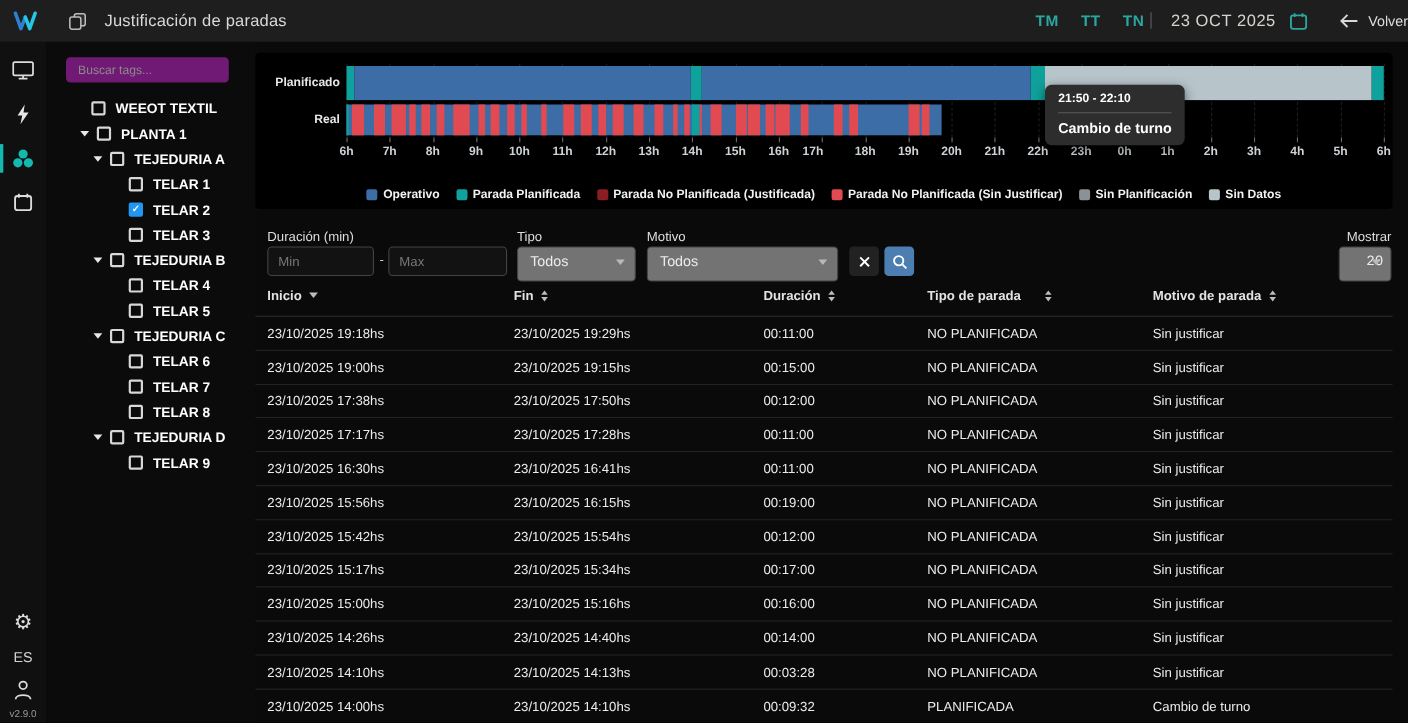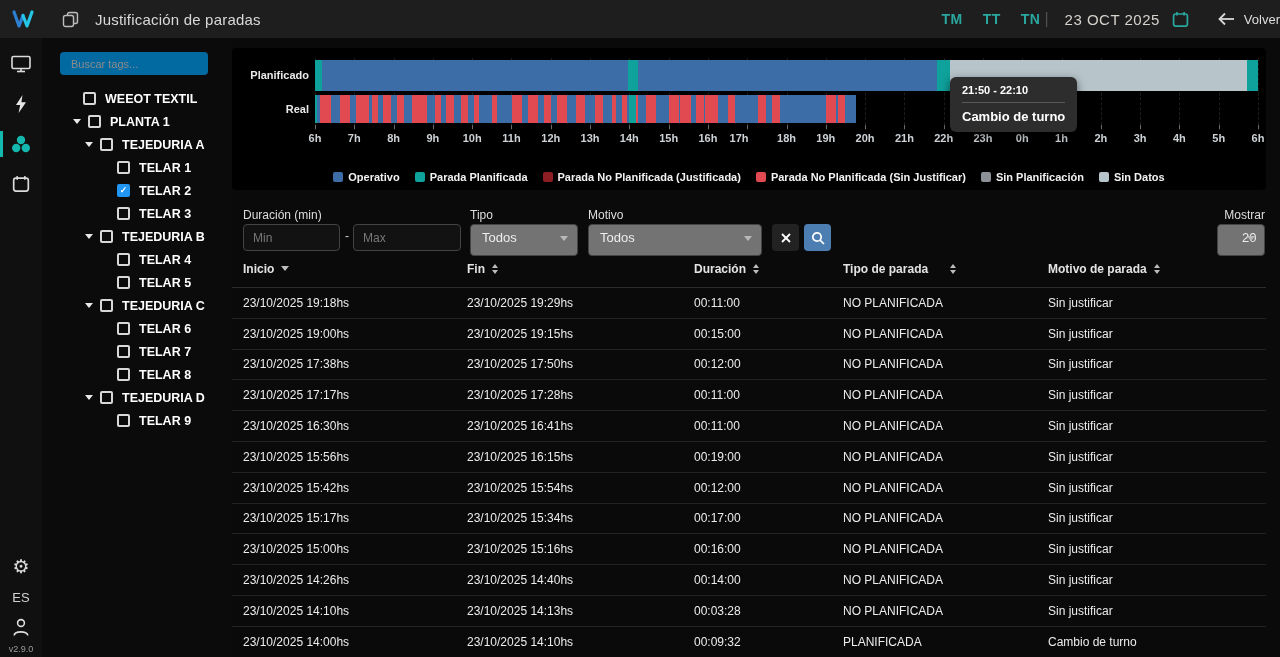--- a/index.html
+++ b/index.html
@@ -25,21 +25,21 @@
   .rail-icon { width:42px; height:40px; display:flex; align-items:center; justify-content:center; position:relative; cursor:pointer; }
   .rail-icon.first { margin-top:6px; }
   .rail-icon.active::before { content:''; position:absolute; left:0; top:7px; bottom:7px; width:3px; background:#14b8ae; }
   #rail-bottom { position:absolute; bottom:0; left:0; width:42px; display:flex; flex-direction:column; align-items:center; padding-bottom:3px; }
   .gear-glyph { font-size:19px; color:#dcdcdc; line-height:20px; cursor:pointer; }
   #lang-label { font-size:13px; color:#d2d2d2; margin:13px 0 12px; cursor:pointer; }
   #version-label { font-size:9px; color:#9a9a9a; margin-top:7px; }
 
   
   #sidebar { position:absolute; left:42px; top:38px; width:190px; bottom:0; background:#0b0b0b; z-index:10; }
-  #tag-search { display:block; margin:14px 14px 12px 18px; width:148px; height:23px; background:#0369a1; border:none; border-radius:4px; color:#cfcfcf; font-size:11px; padding:0 11px; outline:none; font-family:"Liberation Sans",sans-serif; }
+  #tag-search { display:block; margin:14px 14px 12px 18px; width:148px; height:23px; background:#701a75; border:none; border-radius:4px; color:#cfcfcf; font-size:11px; padding:0 11px; outline:none; font-family:"Liberation Sans",sans-serif; }
   #tag-search::placeholder { color:#8b8b8b; }
   .tree-row { height:23px; display:flex; align-items:center; color:#fff; font-size:12.5px; font-weight:bold; cursor:pointer; white-space:nowrap; }
   .tree-arrow { width:0; height:0; border-left:4.5px solid transparent; border-right:4.5px solid transparent; border-top:5.5px solid #e8e8e8; margin-right:7px; flex:none; }
   .checkbox { width:13px; height:13px; border:2px solid #d8d8d8; border-radius:2px; margin-right:9px; flex:none; font-size:9px; line-height:9px; color:#fff; text-align:center; background:transparent; }
   .checkbox.checked { background:#2196f3; border-color:#2196f3; }
 
   
   #main { position:absolute; left:232px; top:38px; right:0; bottom:0; }
 
   
@@ -417,21 +417,21 @@
       </svg>
     </div>
     <div class="fbtn" id="btn-search">
       <svg width="14" height="14" viewBox="0 0 14 14" fill="none" stroke="#fff" stroke-width="1.7">
         <circle cx="6" cy="6" r="4.2"></circle>
           <line x1="9.3" y1="9.3" x2="13" y2="13"></line>
       </svg>
     </div>
 
     <div class="flabel" style="right:15px; text-align:right;">Mostrar</div>
-    <div class="fselect" style="right:15px; width:47px; padding-left:24px;">
+    <div class="fselect" style="right:15px; width:47px; padding-left:24px;font-family:Liberation Mono, monospace;">
       <span>20</span>
       <span class="fchevron"></span>
     </div>
 
     <div id="table">
       <div class="t-head">
           <div class="t-cell c0">
             <span>Inicio</span>
             <span class="sort-desc"></span>
           </div>

